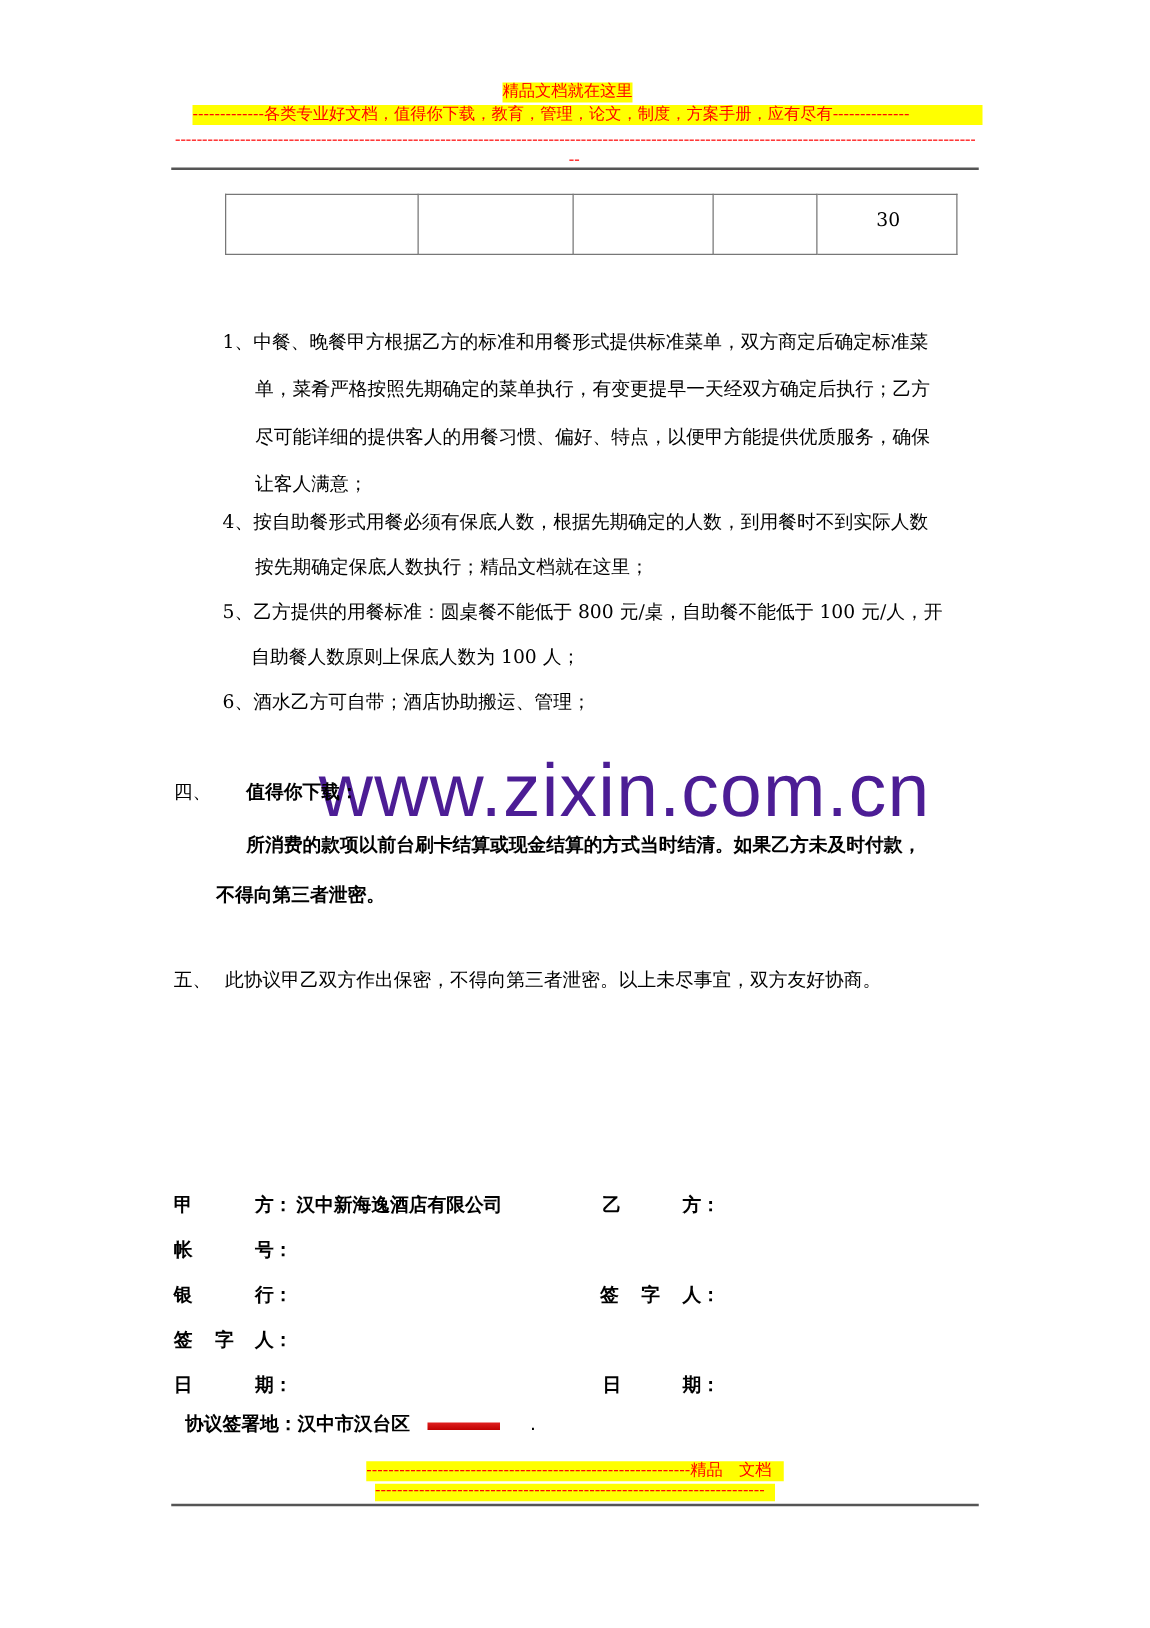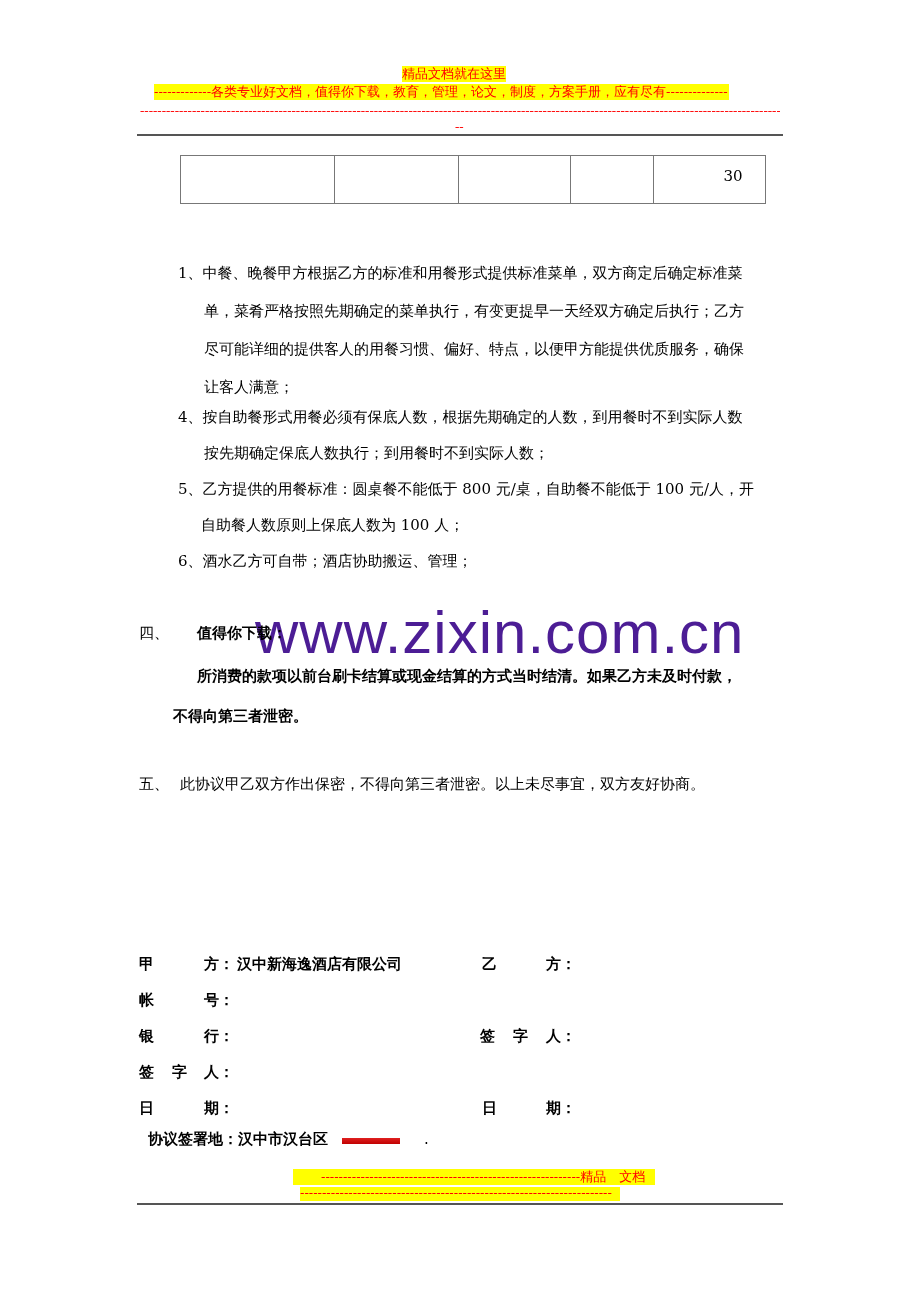--- a/index.html
+++ b/index.html
@@ -22,51 +22,51 @@
     .redact { background:linear-gradient(#e02020,#c00000); }
   </style>
 </head>
 <body>
 
 <div class="watermark">www.zixin.com.cn</div>
 
 <div class="content">
 
   <div class="abs hl" style="left:402px; top:66px;">精品文档就在这里</div>
-  <div class="abs hl" style="left:154px; top:84px; width:575px; overflow:hidden;">-------------各类专业好文档，值得你下载，教育，管理，论文，制度，方案手册，应有尽有--------------</div>
+  <div class="abs hl" style="left:154px; top:84px; width:632px; overflow:hidden;">-------------各类专业好文档，值得你下载，教育，管理，论文，制度，方案手册，应有尽有--------------</div>
   <div class="abs dash-line" style="left:140px; top:103px; width:640px;">------------------------------------------------------------------------------------------------------------------------------------------------------</div>
   <div class="abs dash-line" style="left:455px; top:119px;">--</div>
   <div class="abs rule" style="left:137px; top:134px; width:646px;"></div>
 
   <table class="grid">
     <colgroup>
         <col style="width:154px">
         <col style="width:125px">
         <col style="width:112px">
         <col style="width:83px">
         <col style="width:112px">
       </colgroup>
     <tbody>
         <tr>
       <td></td>
       <td></td>
       <td></td>
       <td></td>
-      <td style="text-align:center; padding-left:47px; vertical-align:top; padding-top:11px; height:36px;">30</td>
+      <td style="text-align:left; padding-left:47px; vertical-align:top; padding-top:11px; height:36px;">30</td>
     </tr>
   </tbody>
     </table>
 
   <div class="abs p" style="left:178px; top:254px;">1、中餐、晚餐甲方根据乙方的标准和用餐形式提供标准菜单，双方商定后确定标准菜</div>
   <div class="abs p" style="left:204px; top:292px;">单，菜肴严格按照先期确定的菜单执行，有变更提早一天经双方确定后执行；乙方</div>
   <div class="abs p" style="left:204px; top:330px;">尽可能详细的提供客人的用餐习惯、偏好、特点，以便甲方能提供优质服务，确保</div>
   <div class="abs p" style="left:204px; top:368px;">让客人满意；</div>
 
   <div class="abs p" style="left:178px; top:398px;">4、按自助餐形式用餐必须有保底人数，根据先期确定的人数，到用餐时不到实际人数</div>
-  <div class="abs p" style="left:204px; top:434px;">按先期确定保底人数执行；到用餐时不到实际人数；</div>
+  <div class="abs p" style="left:204px; top:434px;">按先期确定保底人数执行；精品文档就在这里；</div>
 
   <div class="abs p" style="left:178px; top:470px;">5、乙方提供的用餐标准：圆桌餐不能低于 800 元/桌，自助餐不能低于 100 元/人，开</div>
   <div class="abs p" style="left:201px; top:506px;">自助餐人数原则上保底人数为 100 人；</div>
 
   <div class="abs p" style="left:178px; top:542px;">6、酒水乙方可自带；酒店协助搬运、管理；</div>
 
   <div class="abs p" style="left:139px; top:614px;">四、</div>
   <div class="abs p bold" style="left:197px; top:614px;">值得你下载：</div>
   <div class="abs p bold" style="left:197px; top:657px;text-align:center;">所消费的款项以前台刷卡结算或现金结算的方式当时结清。如果乙方未及时付款，</div>
   <div class="abs p bold" style="left:173px; top:697px;">不得向第三者泄密。</div>
@@ -95,16 +95,16 @@
 
   <div class="abs sig" style="left:139px; top:1099px;">日</div>
   <div class="abs sig" style="left:204px; top:1099px;">期：</div>
   <div class="abs sig" style="left:482px; top:1099px;">日</div>
   <div class="abs sig" style="left:546px; top:1099px;">期：</div>
 
   <div class="abs sig" style="left:148px; top:1130px;">协议签署地：汉中市汉台区</div>
   <div class="abs redact" style="left:342px; top:1138px; width:58px; height:6px;"></div>
   <div class="abs sig" style="left:424px; top:1130px; font-weight:normal;">.</div>
 
-  <div class="abs hl" style="left:293px; top:1169px; width:334px; overflow:hidden;padding-left:28px;">-----------------------------------------------------------精品　文档</div>
+  <div class="abs hl" style="left:293px; top:1169px; width:334px; overflow:hidden;">-----------------------------------------------------------精品　文档</div>
   <div class="abs hl" style="left:300px; top:1187px; width:320px; height:14px; line-height:12px; overflow:hidden;">-----------------------------------------------------------------------</div>
   <div class="abs rule" style="left:137px; top:1203px; width:646px;"></div>
 </div>
 
 </body></html>

